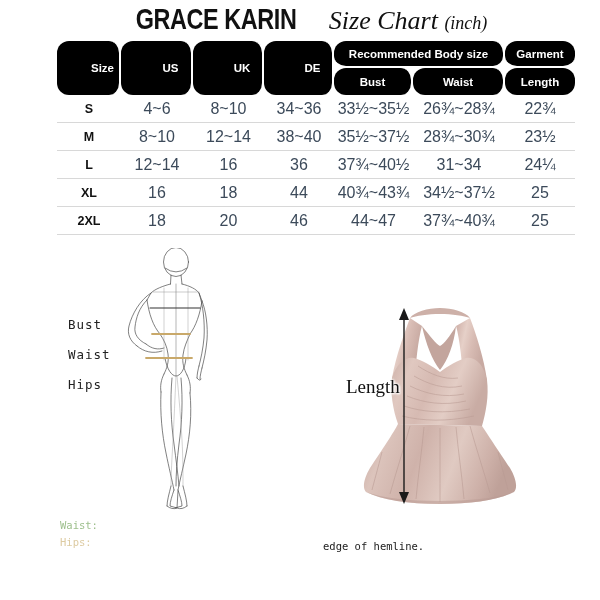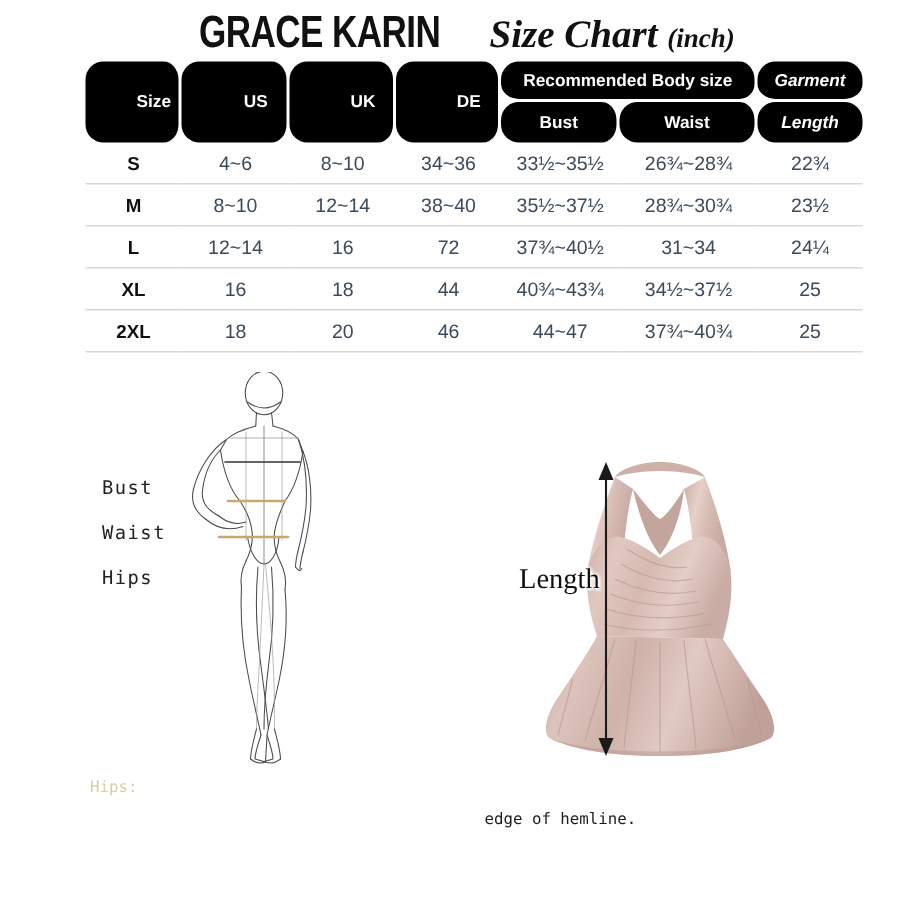--- a/index.html
+++ b/index.html
@@ -32,24 +32,24 @@
     font-size: 30px;
     line-height: 30px;
     letter-spacing: -0.5px;
     color: #111111;
     transform: scaleX(0.78);
     transform-origin: right baseline;
     white-space: nowrap;
   }
   .sizechart {
     font-family: "Liberation Serif", "DejaVu Serif", serif;
-    font-weight: bold;
+    font-weight: normal;
     font-style: italic;
     font-size: 26px;
-    line-height: 38px;
+    line-height: 28px;
     color: #111111;
     white-space: nowrap;
   }
   .sizechart .unit {
     font-size: 18px;
   }
 
   
   .table-wrap {
     position: absolute;
@@ -68,30 +68,29 @@
     color: #ffffff;
     font-size: 11.5px;
     font-weight: bold;
     text-align: center;
     border-right: 2px solid #ffffff;
     padding: 0;
     border-radius: 12px;
   }
   table.size-table th.last {
     border-right: none;
-    font-style: italic;
   }
   table.size-table th.h-tall { height: 54px; padding-left: 29px; }
   table.size-table th.h-half { height: 25px; border-bottom: 2px solid #ffffff; }
   table.size-table th.h-half2 { height: 27px; }
 
   table.size-table td {
     height: 27px;
     text-align: center;
-    font-size: 13px;
+    font-size: 16px;
     border-bottom: 1px solid #d8d8d8;
     color: #3c4a5a;
     padding: 0;
     white-space: nowrap;
   }
   table.size-table td.size-cell {
     color: #111111;
     font-weight: bold;
     font-size: 12.5px;
   }
@@ -206,21 +205,21 @@
         <td>12~14</td>
         <td>38~40</td>
         <td>35½~37½</td>
         <td>28¾~30¾</td>
         <td>23½</td>
       </tr>
       <tr>
         <td class="size-cell">L</td>
         <td>12~14</td>
         <td>16</td>
-        <td>72</td>
+        <td>36</td>
         <td>37¾~40½</td>
         <td>31~34</td>
         <td>24¼</td>
       </tr>
       <tr>
         <td class="size-cell">XL</td>
         <td>16</td>
         <td>18</td>
         <td>44</td>
         <td>40¾~43¾</td>
@@ -370,19 +369,20 @@
              C146 198 120 201 88 201 C56 201 30 198 14 192 Z" fill="#b99b93" opacity="0.55"></path>
 
     <line x1="52" y1="16" x2="52" y2="196" stroke="#1a1a1a" stroke-width="1.4"></line>
     <polygon points="52,8 47,20 57,20" fill="#1a1a1a"></polygon>
     <polygon points="52,204 47,192 57,192" fill="#1a1a1a"></polygon>
   </svg>
   <div style="position:absolute; left:-6px; top:76px; font-family:'Liberation Serif','DejaVu Serif',serif; font-size:19px; color:#111; text-shadow:0 0 3px #fff,0 0 3px #fff,0 0 3px #fff,1px 1px 2px #fff;">Length</div>
 </div>
 
 <div class="notes-left">
+  <span class="note-term term-waist">Waist:</span>
   <span class="note-term term-hips">Hips:</span>
 
 </div>
 
 <div class="notes-right">
   <span class="note-def">edge of hemline.</span>
 </div>
 
 </body></html>

